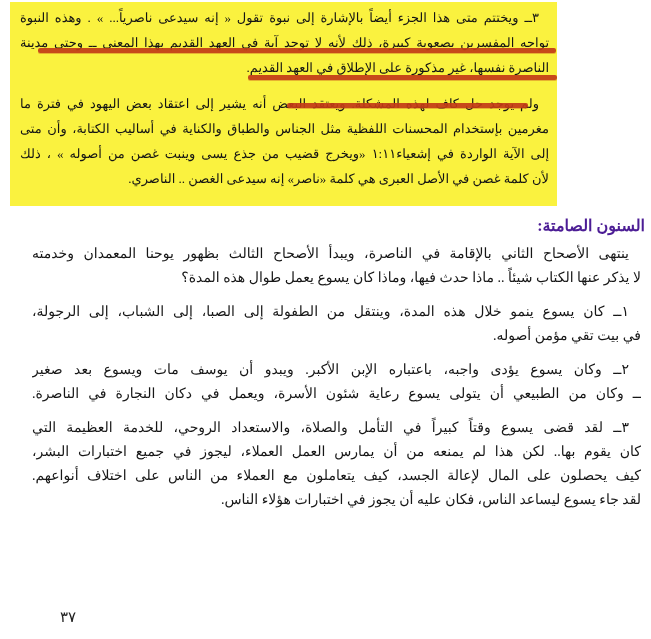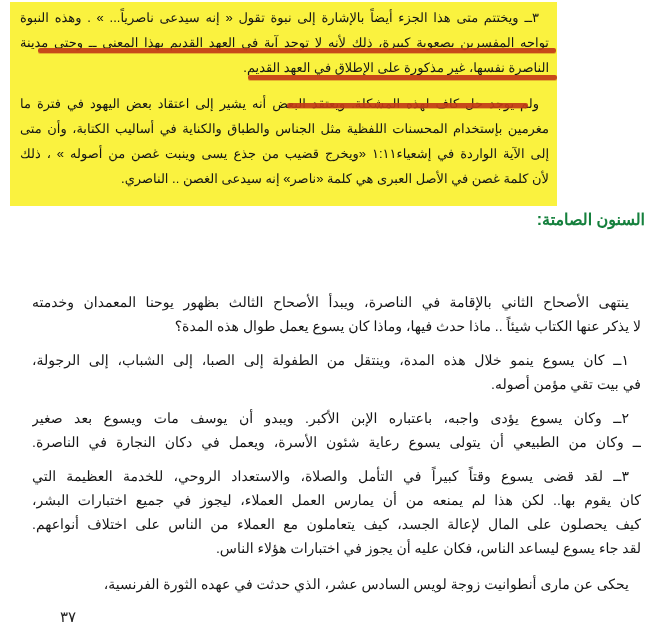--- a/index.html
+++ b/index.html
@@ -1,18 +1,18 @@
 <!DOCTYPE html>
 <html lang="ar" dir="rtl"><head>
 <meta charset="utf-8">
 <style>
   html,body{margin:0;padding:0;background:#ffffff;}
   .page{
     position:relative;width:651px;height:639px;background:#ffffff;overflow:hidden;
-    font-family:Liberation Sans, sans-serif;color:#151515;direction:rtl;
+    font-family:Liberation Serif, serif;color:#151515;direction:rtl;
   }
   
   .highlight{
     position:absolute;left:10px;top:2px;width:547px;height:204px;
     background:#faf23f;padding-top:3px;box-sizing:border-box;
   }
   .hline{
     font-size:13px;line-height:25px;height:25px;overflow:hidden;
     padding:0 8px 0 10px;text-align:justify;text-align-last:justify;
     color:#141414;
@@ -22,26 +22,26 @@
   .hline.gap{margin-top:11px;}
   .rl{
     position:absolute;height:5px;background:rgba(194,59,23,.92);
     border-radius:2px;box-shadow:0 1px 0 rgba(194,59,23,.35);
   }
   .rl1{left:28px;top:46px;width:518px;}
   .rl2{left:238px;top:73px;width:309px;}
   .rl3{left:277px;top:101px;width:241px;}
   
   .heading{
-    position:absolute;top:208px;right:6px;font-size:16px;font-weight:bold;
-    line-height:24px;color:#15803d;
+    position:absolute;top:214px;right:6px;font-size:16px;font-weight:bold;
+    line-height:24px;color:#4c1d95;
   }
   
   .body{
-    position:absolute;top:242px;right:10px;left:32px;direction:rtl;margin-top:48px;
+    position:absolute;top:242px;right:10px;left:32px;direction:rtl;
   }
   .para{margin:0 0 10px 0;}
   .para.wide-gap{margin-bottom:12px;}
   .bline{
     font-size:14px;line-height:24px;height:24px;overflow:hidden;
     text-align:justify;text-align-last:justify;color:#161616;
   }
   .bline.last{text-align-last:right;}
   .bline.first{text-indent:12px;}
   
@@ -86,21 +86,18 @@
       <div class="bline">ــ وكان من الطبيعي أن يتولى يسوع رعاية شئون الأسرة، ويعمل في دكان النجارة في الناصرة.</div>
     </div>
 
     <div class="para wide-gap">
       <div class="bline first">٣ــ لقد قضى يسوع وقتاً كبيراً في التأمل والصلاة، والاستعداد الروحي، للخدمة العظيمة التي</div>
       <div class="bline">كان يقوم بها.. لكن هذا لم يمنعه من أن يمارس العمل العملاء، ليجوز في جميع اختبارات البشر،</div>
       <div class="bline">كيف يحصلون على المال لإعالة الجسد، كيف يتعاملون مع العملاء من الناس على اختلاف أنواعهم.</div>
       <div class="bline last">لقد جاء يسوع ليساعد الناس، فكان عليه أن يجوز في اختبارات هؤلاء الناس.</div>
     </div>
 
-    <div class="para">
-      <div class="bline first last">يحكى عن مارى أنطوانيت زوجة لويس السادس عشر، الذي حدثت في عهده الثورة الفرنسية،</div>
-    </div>
 
   </div>
 
   <div class="pagenum">٣٧</div>
 
 </div>
 
 </body></html>

